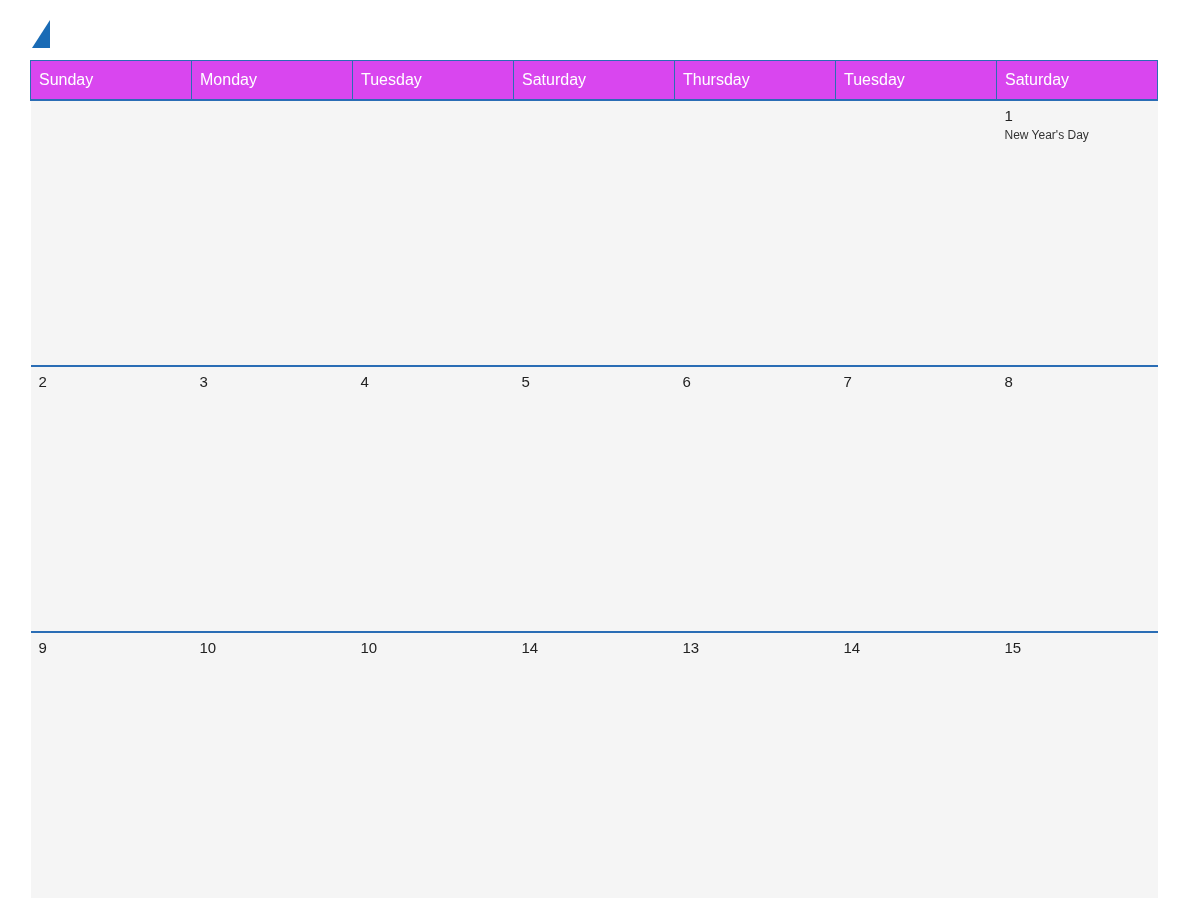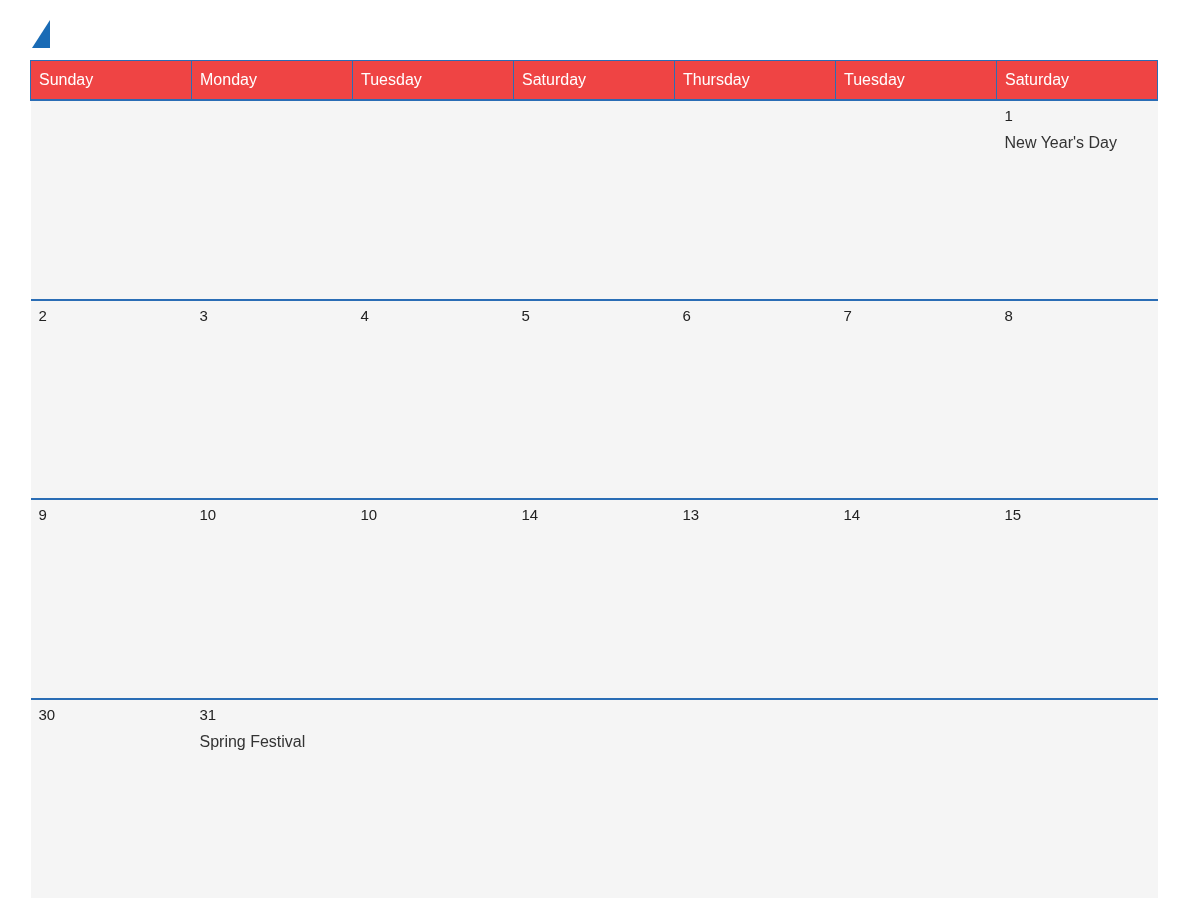--- a/index.html
+++ b/index.html
@@ -61,21 +61,21 @@
       color: #222;
       min-width: 80px;
       text-align: right;
     }
     .calendar-table {
       width: 100%;
       flex: 1;
       border-collapse: collapse;
     }
     .calendar-table thead tr th {
-      background: #ef4444;
+      background: #d946ef;
       color: #fff;
       font-size: 16px;
       font-weight: 400;
       padding: 10px 8px;
       text-align: left;
       border: 1px solid #2a6db5;
     }
     .calendar-table tbody tr td {
       vertical-align: top;
       padding: 6px 8px;
@@ -88,24 +88,24 @@
     }
     .calendar-table tbody tr td.empty {
       background: #f5f5f5;
     }
     .date-number {
       font-size: 15px;
       color: #222;
       display: block;
     }
     .event-label {
-      font-size: 16px;
+      font-size: 12px;
       color: #333;
       display: block;
-      margin-top: 10px;
+      margin-top: 4px;
     }
   </style>
 </head>
 <body>
 
 <div class="page">
   <div class="header">
     <div class="logo">
       <div class="logo-triangle"></div>
       <div class="logo-text">
@@ -181,29 +181,15 @@
           <td>
             <span class="date-number">13</span>
           </td>
           <td>
             <span class="date-number">14</span>
           </td>
           <td>
             <span class="date-number">15</span>
           </td>
         </tr>
-        <tr>
-          <td>
-            <span class="date-number">30</span>
-          </td>
-          <td>
-            <span class="date-number">31</span>
-            <span class="event-label">Spring Festival</span>
-          </td>
-          <td class="empty"></td>
-          <td class="empty"></td>
-          <td class="empty"></td>
-          <td class="empty"></td>
-          <td class="empty"></td>
-        </tr>
       </tbody>
   </table>
 </div>
 
 </body></html>

